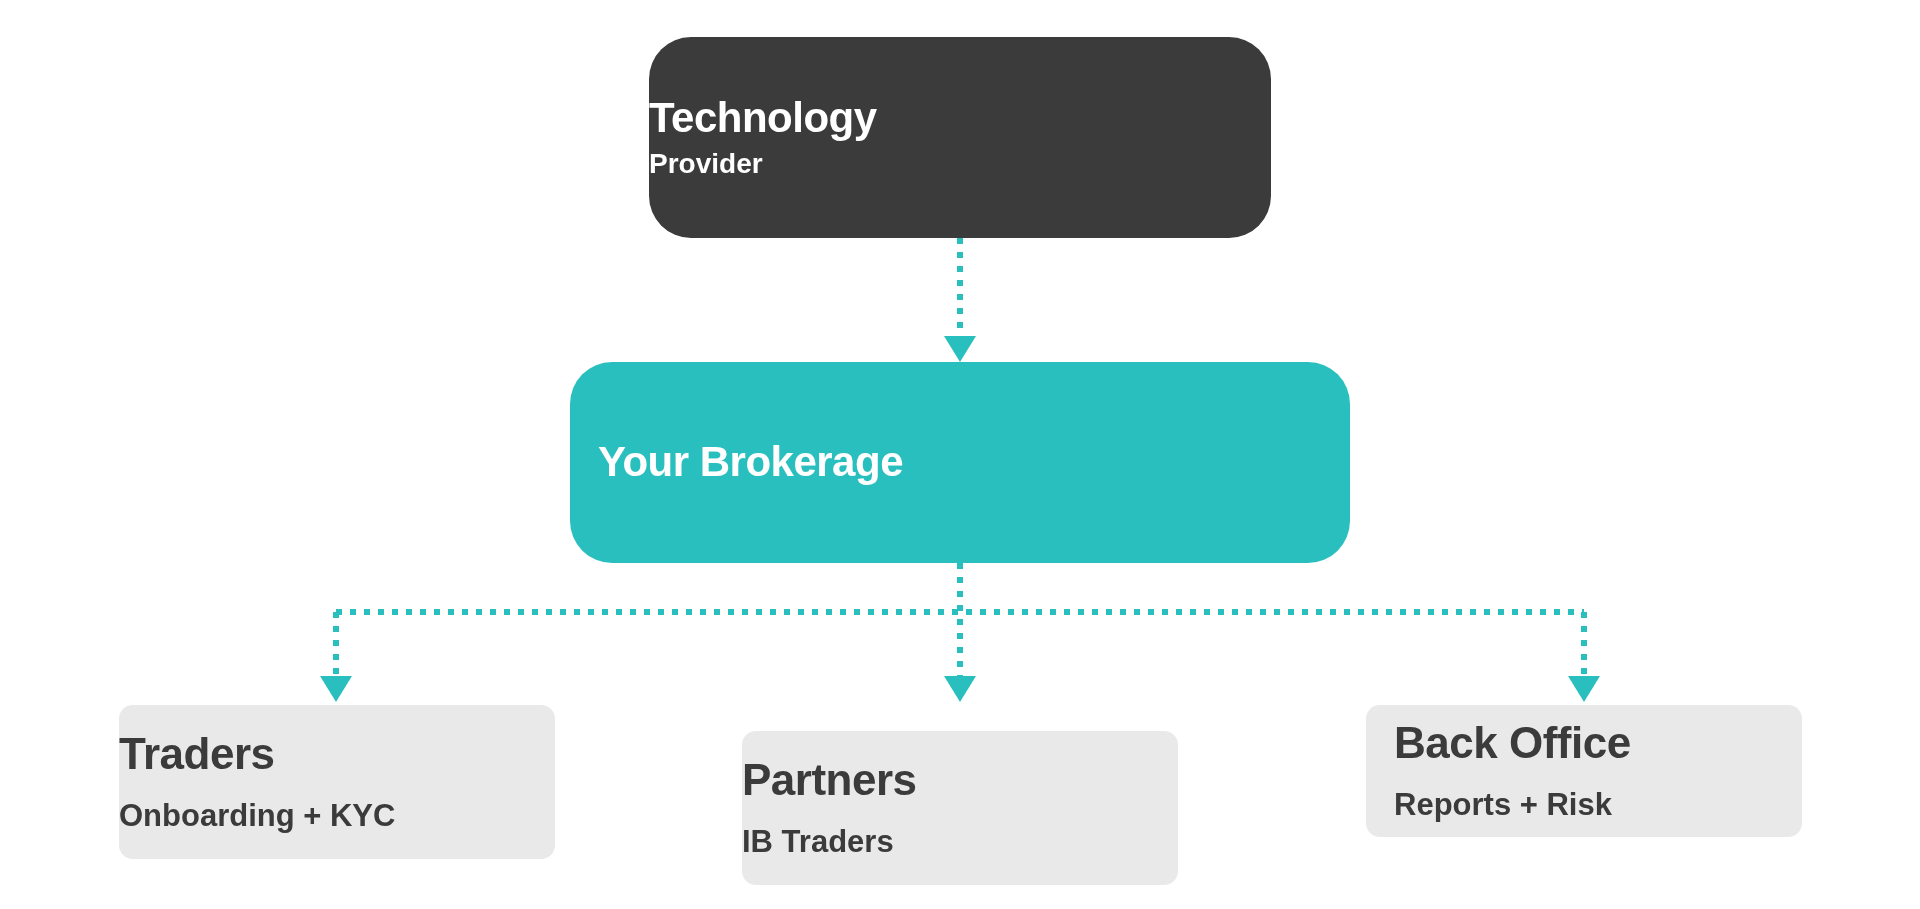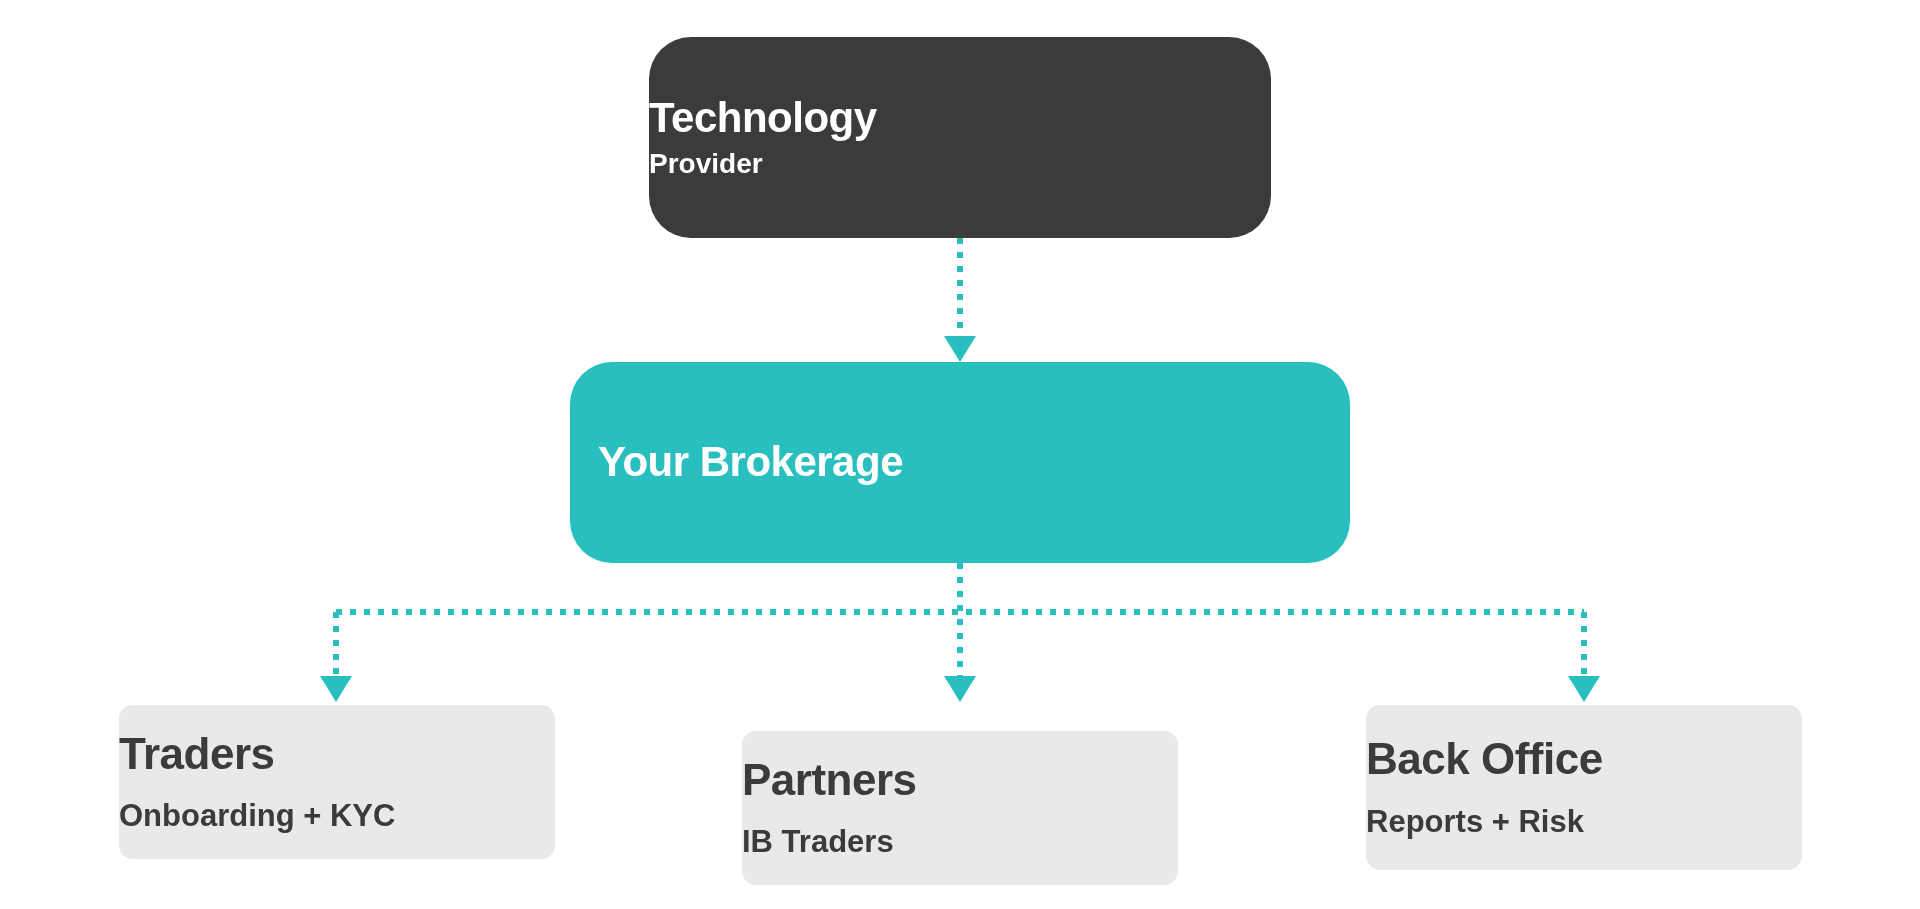--- a/index.html
+++ b/index.html
@@ -68,21 +68,21 @@
   }
   .lvl-top .title { font-size: 42px; }
   .lvl-top .subtitle { font-size: 28px; margin-top: 7px; }
   .lvl-leaf .title { font-size: 44px; }
   .lvl-leaf .subtitle { font-size: 31px; margin-top: 20px; }
 
   #node-technology { left: 649px; top: 37px;  width: 622px; height: 201px; }
   #node-brokerage  { left: 570px; top: 362px; width: 780px; height: 201px; }
   #node-traders    { left: 119px; top: 705px; width: 436px; height: 154px; }
   #node-partners   { left: 742px; top: 731px; width: 436px; height: 154px; }
-  #node-backoffice { left: 1366px; top: 705px; width: 436px; height: 165px; }
+  #node-backoffice { left: 1366px; top: 705px; width: 436px; height: 132px; padding-left: 28px; }
 </style>
 </head>
 <body>
 
 <div class="canvas" style="--accent: #2ABFBF; --dark: #3B3B3B; --light: #E9E9E9; --bg: #FFFFFF; --text-on-dark: #FFFFFF; --text-on-light: #3B3B3B;">
 
   <svg class="connectors" viewBox="0 0 1920 909" aria-hidden="true">
 
     <path class="conn" d="M960 238 V336"></path>
     <polygon class="arrowhead" points="944,336 976,336 960,362"></polygon>

